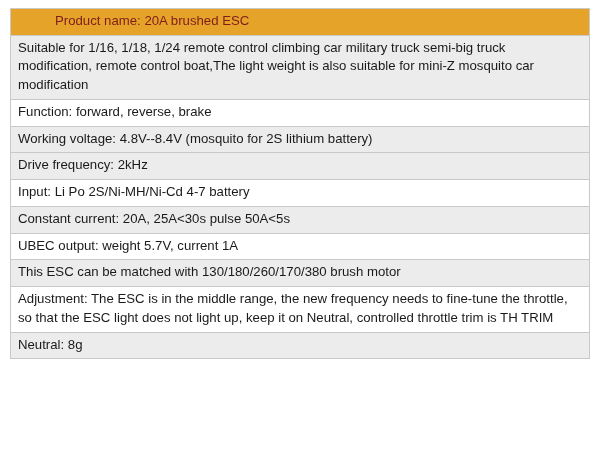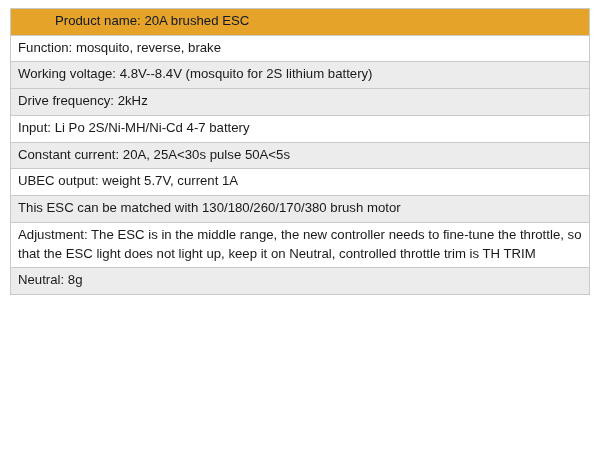--- a/index.html
+++ b/index.html
@@ -34,61 +34,64 @@
     vertical-align: top;
     background: #ffffff;
     word-wrap: break-word;
   }
   .spec-row.header td {
     background: #e8a game;
   }
   .spec-row.header td {
     background: #e6a329;
     font-weight: 400;
-    color: #0f172a;
+    color: #7f1d1d;
     padding-left: 44px;
   }
   .spec-row.shaded td {
     background: #ececec;
   }
   .spec-row.plain td {
     background: #ffffff;
   }
 </style>
 </head>
 <body>
 
 <div class="spec-sheet">
   <table class="spec-table">
     <tbody>
       <tr class="spec-row header">
         <td style="background: rgb(230, 163, 41);">Product name: 20A brushed ESC</td>
       </tr>
+    <tr class="spec-row shaded">
+          <td>Suitable for 1/16, 1/18, 1/24 remote control climbing car military truck semi-big truck modification, remote control boat,The light weight is also suitable for mini-Z mosquito car modification</td>
+        </tr>
         <tr class="spec-row plain">
-          <td>Function: mosquito, reverse, brake</td>
+          <td>Function: forward, reverse, brake</td>
         </tr>
         <tr class="spec-row shaded">
           <td>Working voltage: 4.8V--8.4V (mosquito for 2S lithium battery)</td>
         </tr>
         <tr class="spec-row shaded">
           <td>Drive frequency: 2kHz</td>
         </tr>
         <tr class="spec-row plain">
           <td>Input: Li Po 2S/Ni-MH/Ni-Cd 4-7 battery</td>
         </tr>
         <tr class="spec-row shaded">
           <td>Constant current: 20A, 25A&lt;30s pulse 50A&lt;5s</td>
         </tr>
         <tr class="spec-row plain">
           <td>UBEC output: weight 5.7V, current 1A</td>
         </tr>
         <tr class="spec-row shaded">
           <td>This ESC can be matched with 130/180/260/170/380 brush motor</td>
         </tr>
         <tr class="spec-row plain">
-          <td>Adjustment: The ESC is in the middle range, the new controller needs to fine-tune the throttle, so that the ESC light does not light up, keep it on Neutral, controlled throttle trim is TH TRIM</td>
+          <td>Adjustment: The ESC is in the middle range, the new frequency needs to fine-tune the throttle, so that the ESC light does not light up, keep it on Neutral, controlled throttle trim is TH TRIM</td>
         </tr>
         <tr class="spec-row shaded">
           <td>Neutral: 8g</td>
         </tr>
       </tbody>
   </table>
 </div>
 
 </body></html>

